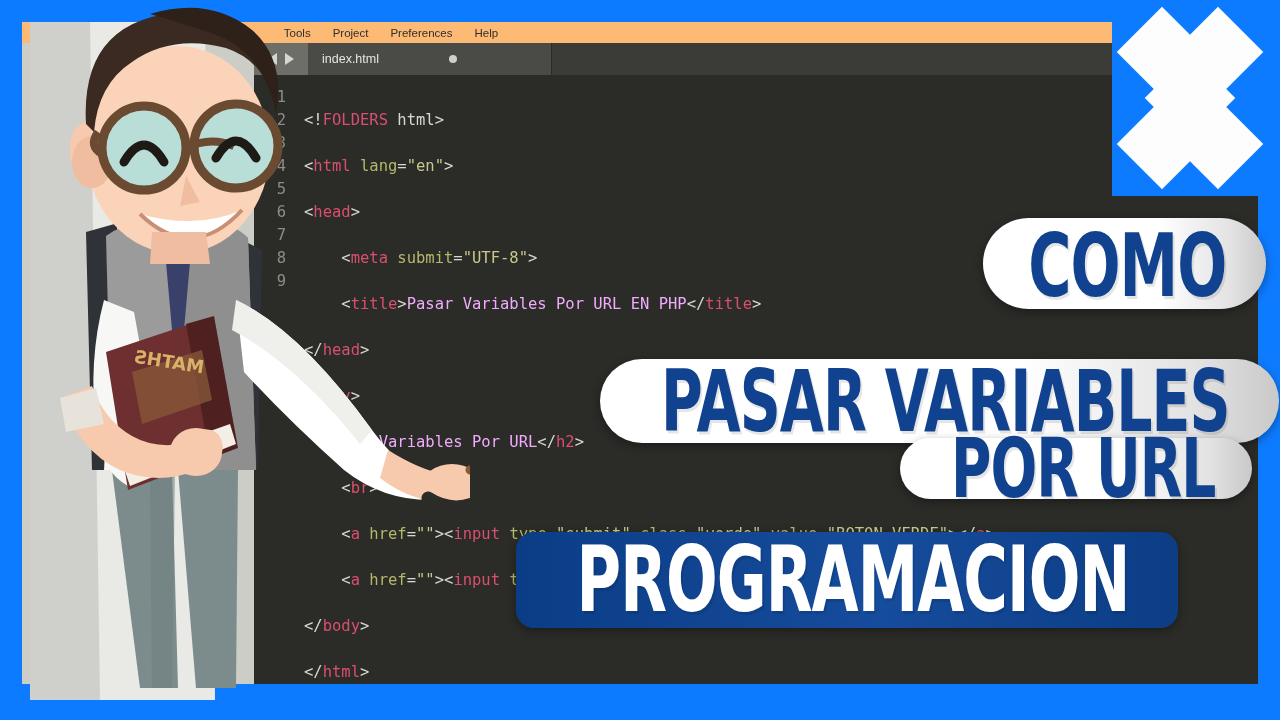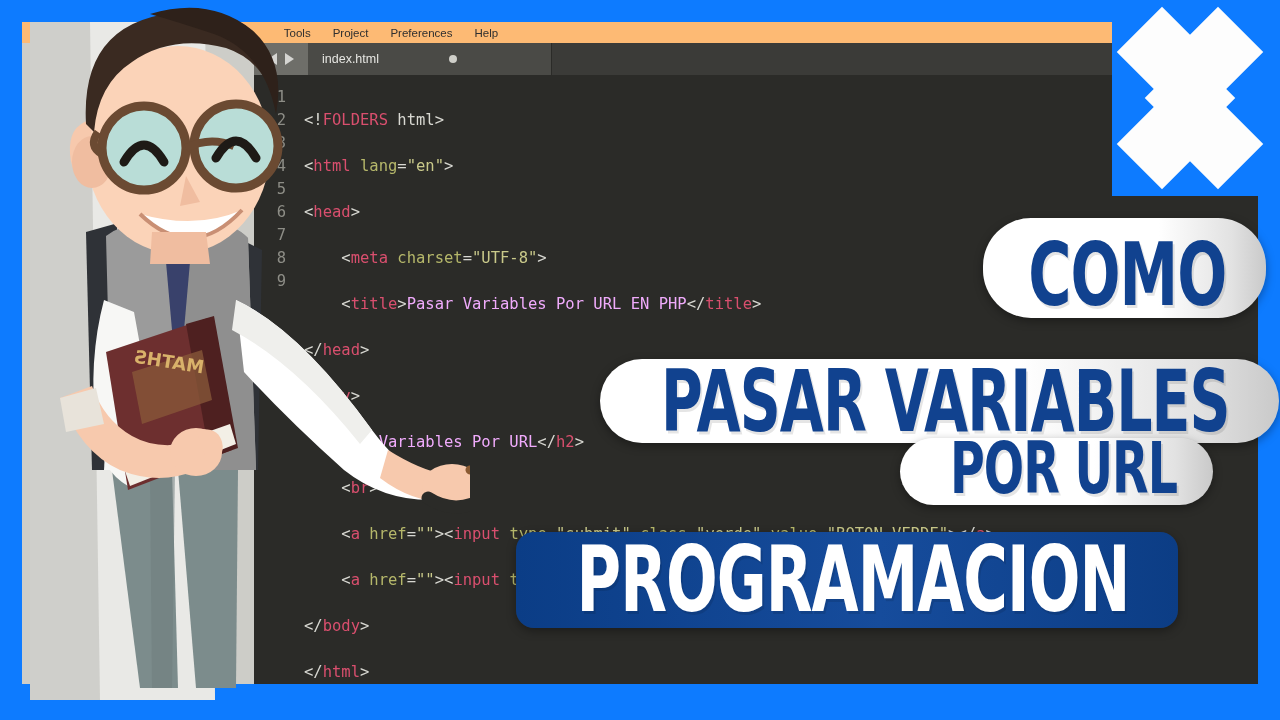--- a/index.html
+++ b/index.html
@@ -106,31 +106,31 @@
   }
   .pill-white{
     background:linear-gradient(90deg,#ffffff 0%,#ffffff 62%,#e2e2e2 88%,#c9c9c9 100%);
     color:#11428f;
   }
   .pill-blue{
     background:linear-gradient(90deg,#0b3d86 0%,#164c9c 55%,#0c3d85 100%);
     color:#ffffff;
   }
   .p-como{
-    left:983px;top:218px;height:88px;padding:12px 34px 0 40px;border-radius:48px;
+    left:983px;top:218px;height:88px;padding:3px 34px 0 40px;border-radius:48px;
     font-size:62px;
   }
   .p-pasar{
     left:600px;top:330px;height:84px;padding:0 34px 0 46px;border-radius:46px;
     font-size:60px;
     margin-top:29px;
   }
   .p-por{
-    left:900px;top:438px;height:61px;padding:0 30px 6px 44px;border-radius:44px;
-    font-size:50px;
+    left:900px;top:438px;height:61px;padding:0 30px 0 44px;border-radius:44px;
+    font-size:58px;
   }
   .p-prog{
     left:516px;top:532px;height:96px;padding:0 34px 0 46px;border-radius:18px;
     font-size:64px;
   }
   .pill span{
     transform:scaleY(1.42) scaleX(.95);display:inline-block;
     text-shadow:2px 2px 0 rgba(0,0,0,.10);
   }
 </style>
@@ -186,21 +186,21 @@
         <div>5</div>
         <div>6</div>
         <div>7</div>
         <div>8</div>
         <div>9</div>
       </div>
       <div class="codelines">
 <div><span class="t-pl">&lt;!</span><span class="t-tag">FOLDERS</span><span class="t-pl"> html&gt;</span></div>
 <div><span class="t-pl">&lt;</span><span class="t-tag">html</span> <span class="t-attr">lang</span><span class="t-pl">=</span><span class="t-str">"en"</span><span class="t-pl">&gt;</span></div>
 <div><span class="t-pl">&lt;</span><span class="t-tag">head</span><span class="t-pl">&gt;</span></div>
-<div>    <span class="t-pl">&lt;</span><span class="t-tag">meta</span> <span class="t-attr">charset</span><span class="t-pl">=</span><span class="t-str">"UTF-8"</span><span class="t-pl">&gt;</span></div>
+<div>    <span class="t-pl">&lt;</span><span class="t-tag">meta</span> <span class="t-attr">submit</span><span class="t-pl">=</span><span class="t-str">"UTF-8"</span><span class="t-pl">&gt;</span></div>
 <div>    <span class="t-pl">&lt;</span><span class="t-tag">title</span><span class="t-pl">&gt;</span><span class="t-txt">Pasar Variables Por URL EN PHP</span><span class="t-pl">&lt;/</span><span class="t-tag">title</span><span class="t-pl">&gt;</span></div>
 <div><span class="t-pl">&lt;/</span><span class="t-tag">head</span><span class="t-pl">&gt;</span></div>
 <div><span class="t-pl">&lt;</span><span class="t-tag">body</span><span class="t-pl">&gt;</span></div>
 <div>    <span class="t-pl">&lt;</span><span class="t-tag">h2</span><span class="t-pl">&gt;</span><span class="t-txt">Variables Por URL</span><span class="t-pl">&lt;/</span><span class="t-tag">h2</span><span class="t-pl">&gt;</span></div>
 <div>    <span class="t-pl">&lt;</span><span class="t-tag">br</span><span class="t-pl">&gt;</span></div>
 <div>    <span class="t-pl">&lt;</span><span class="t-tag">a</span> <span class="t-attr">href</span><span class="t-pl">=</span><span class="t-str">""</span><span class="t-pl">&gt;&lt;</span><span class="t-tag">input</span> <span class="t-attr">type</span><span class="t-pl">=</span><span class="t-str">"submit"</span> <span class="t-attr">class</span><span class="t-pl">=</span><span class="t-str">"verde"</span> <span class="t-attr">value</span><span class="t-pl">=</span><span class="t-str">"BOTON VERDE"</span><span class="t-pl">&gt;&lt;/</span><span class="t-tag">a</span><span class="t-pl">&gt;</span></div>
 <div>    <span class="t-pl">&lt;</span><span class="t-tag">a</span> <span class="t-attr">href</span><span class="t-pl">=</span><span class="t-str">""</span><span class="t-pl">&gt;&lt;</span><span class="t-tag">input</span> <span class="t-attr">type</span><span class="t-pl">=</span><span class="t-str">"submit"</span> <span class="t-attr">class</span><span class="t-pl">=</span><span class="t-str">"azul"</span> <span class="t-attr">value</span><span class="t-pl">=</span><span class="t-str">"BOTON VERDE"</span><span class="t-pl">&gt;&lt;/</span><span class="t-tag">a</span><span class="t-pl">&gt;</span></div>
 <div><span class="t-pl">&lt;/</span><span class="t-tag">body</span><span class="t-pl">&gt;</span></div>
 <div><span class="t-pl">&lt;/</span><span class="t-tag">html</span><span class="t-pl">&gt;</span></div>
       </div>

